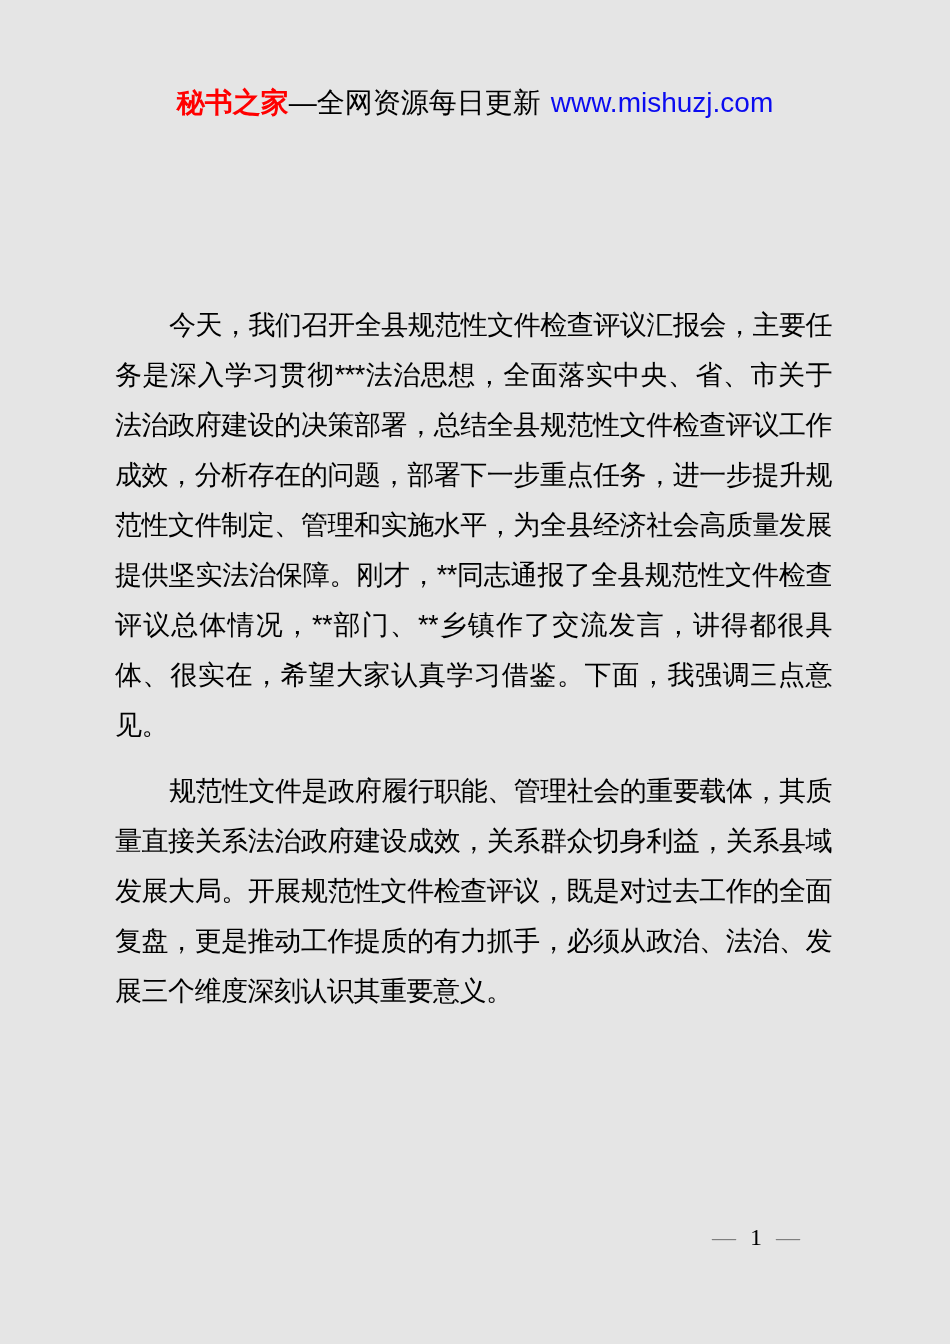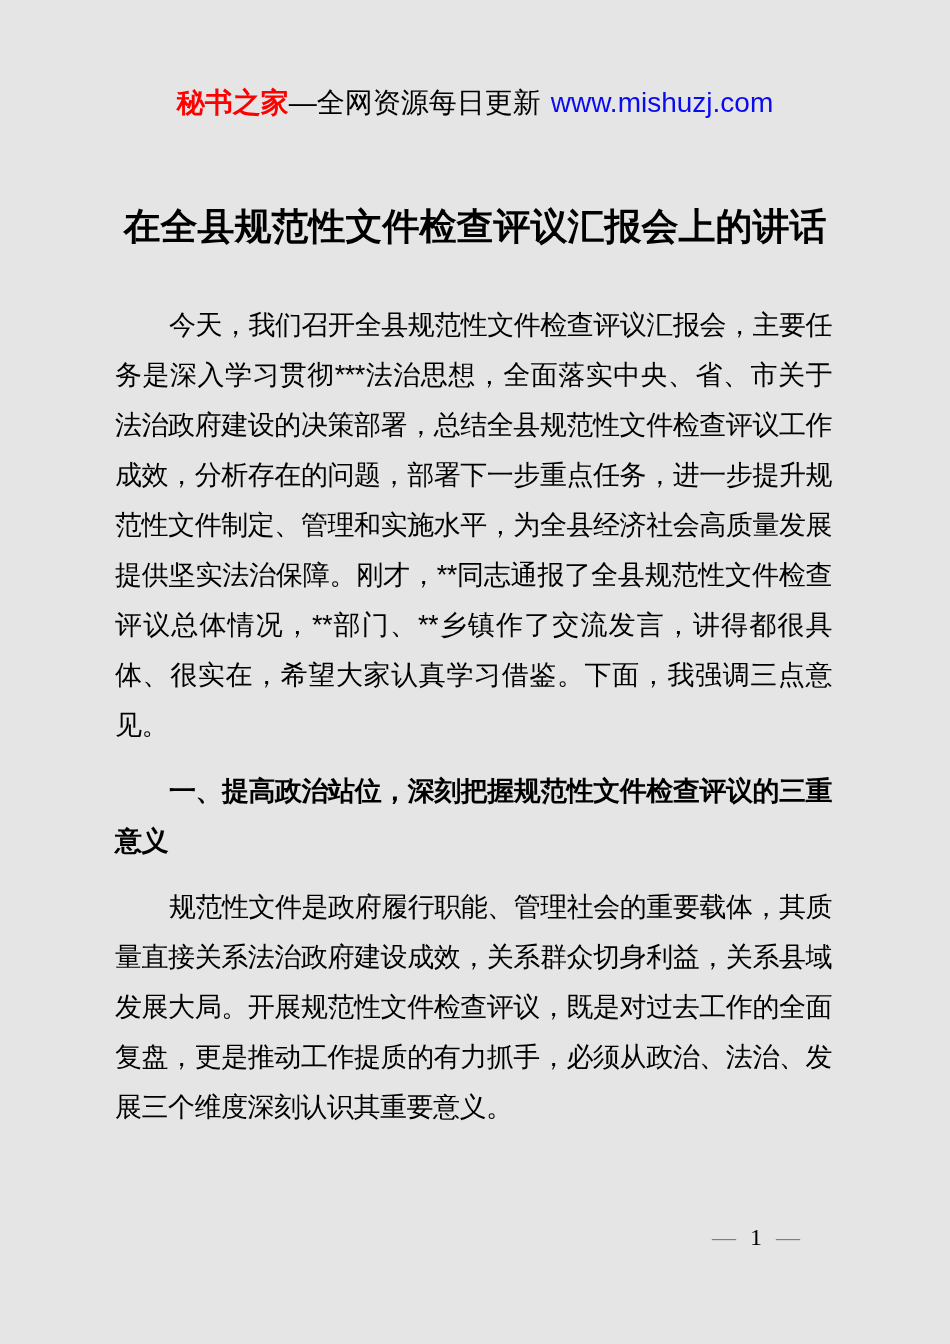--- a/index.html
+++ b/index.html
@@ -99,25 +99,23 @@
 </style>
 </head>
 <body>
 
 <div class="page">
 
   <div class="site-header">
     <span class="brand">秘书之家</span><span class="tagline">—全网资源每日更新</span><span class="url">www.mishuzj.com</span>
   </div>
 
-  <h1 class="doc-title">在全县规范性文件检查评议汇报会上的讲话</h1>
 
   <div class="doc-body">
     <p class="para-body">今天，我们召开全县规范性文件检查评议汇报会，主要任务是深入学习贯彻***法治思想，全面落实中央、省、市关于法治政府建设的决策部署，总结全县规范性文件检查评议工作成效，分析存在的问题，部署下一步重点任务，进一步提升规范性文件制定、管理和实施水平，为全县经济社会高质量发展提供坚实法治保障。刚才，**同志通报了全县规范性文件检查评议总体情况，**部门、**乡镇作了交流发言，讲得都很具体、很实在，希望大家认真学习借鉴。下面，我强调三点意见。</p>
-    <p class="para-heading">一、提高政治站位，深刻把握规范性文件检查评议的三重意义</p>
     <p class="para-body">规范性文件是政府履行职能、管理社会的重要载体，其质量直接关系法治政府建设成效，关系群众切身利益，关系县域发展大局。开展规范性文件检查评议，既是对过去工作的全面复盘，更是推动工作提质的有力抓手，必须从政治、法治、发展三个维度深刻认识其重要意义。</p>
   </div>
 
   <div class="page-footer">
     <span class="dash">—</span><span class="num">1</span><span class="dash">—</span>
   </div>
 
 </div>
 
 </body></html>

